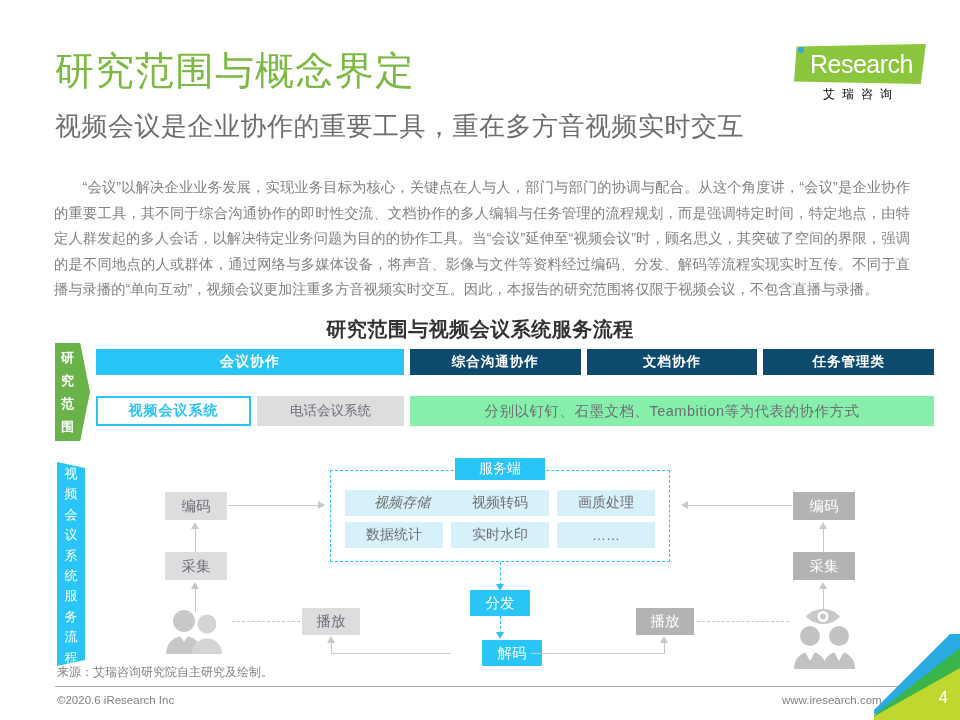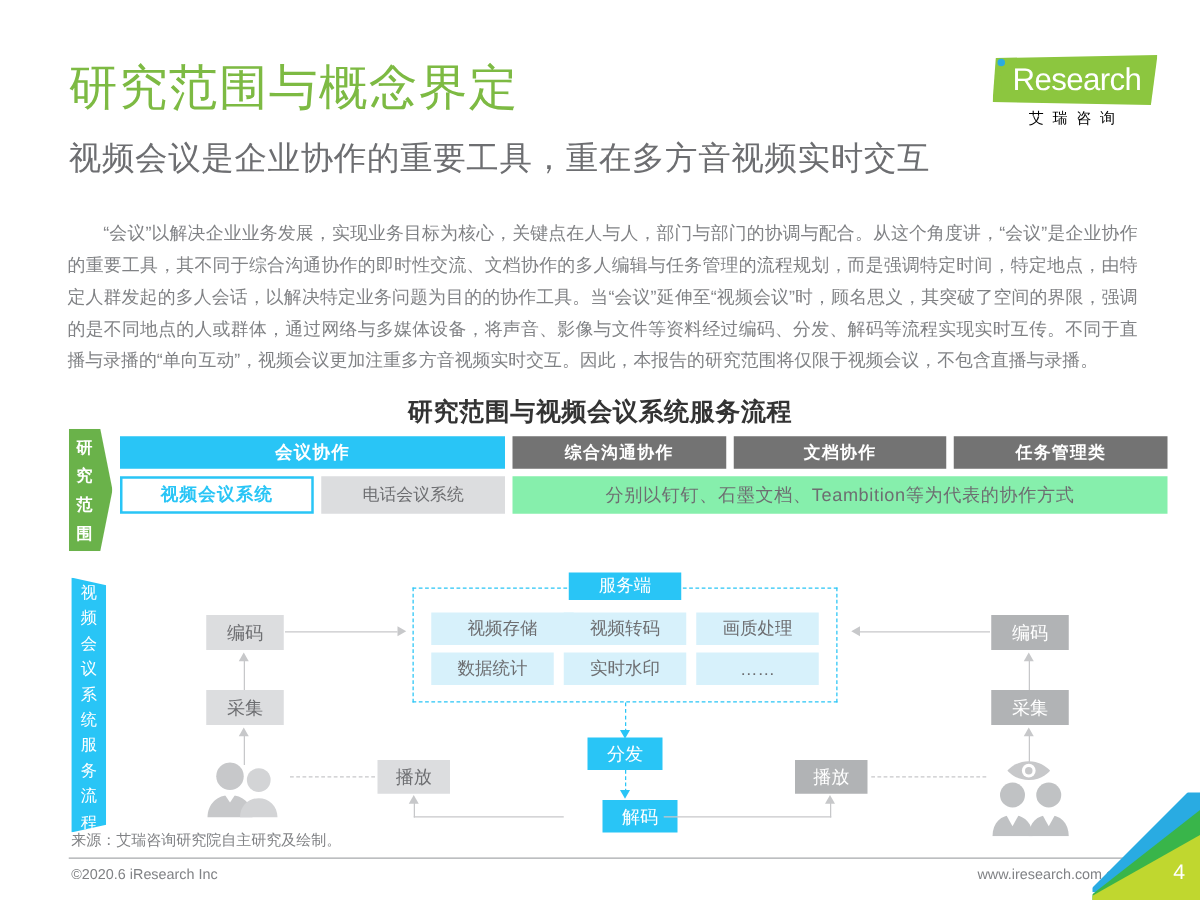--- a/index.html
+++ b/index.html
@@ -65,24 +65,24 @@
   .row-green{
     height:26px;background:#6ab24a;color:#fff;font-size:14px;font-weight:700;
     display:flex;align-items:center;justify-content:center;letter-spacing:1px;
   }
   .row2{display:flex;margin-top:6px;height:26px;gap:6px;}
   .cell-blue{
     width:308px;background:#29c5f6;color:#fff;font-size:14px;font-weight:700;
     display:flex;align-items:center;justify-content:center;letter-spacing:1px;
   }
   .cell-gray{
-    flex:1;background:#737373;color:#fff;font-size:13.5px;font-weight:700;
+    flex:1;background:#0c4a6e;color:#fff;font-size:13.5px;font-weight:700;
     display:flex;align-items:center;justify-content:center;letter-spacing:1px;
   }
-  .row3{display:flex;margin-top:6px;height:30px;gap:6px;}
+  .row3{display:flex;margin-top:21px;height:30px;gap:6px;}
   .cell-outline{
     width:155px;background:#ffffff;border:2px solid #29c5f6;box-sizing:border-box;
     color:#29c5f6;font-size:14px;font-weight:700;
     display:flex;align-items:center;justify-content:center;letter-spacing:1px;
   }
   .cell-lgray{
     width:147px;background:#dcdddf;color:#6d6e71;font-size:13.5px;
     display:flex;align-items:center;justify-content:center;
   }
   .cell-wide{
@@ -258,21 +258,21 @@
     <svg class="people" style="left:160px;top:160px;" width="72" height="46" viewBox="0 0 72 46">
       <circle cx="24" cy="13" r="11" fill="#c7c8ca"></circle>
       <path d="M6 46c0-11 8-18 18-18s18 7 18 18z" fill="#c7c8ca"></path>
       <circle cx="47" cy="16" r="9.5" fill="#d3d4d6"></circle>
       <path d="M32 46c0-9.5 7-15.5 15-15.5s15 6 15 15.5z" fill="#d3d4d6"></path>
       <path d="M20 28l4 6 4-6z" fill="#ffffff"></path>
     </svg>
 
     <div class="server-box"></div>
     <div class="server-label">服务端</div>
-    <div class="svc" style="left:345px;top:42px;width:114px;height:26px;">视频存储</div>
+    <div class="svc" style="left:345px;top:42px;width:114px;height:26px;font-style:italic;">视频存储</div>
     <div class="svc" style="left:451px;top:42px;width:98px;height:26px;">视频转码</div>
     <div class="svc" style="left:557px;top:42px;width:98px;height:26px;">画质处理</div>
     <div class="svc" style="left:345px;top:74px;width:98px;height:26px;">数据统计</div>
     <div class="svc" style="left:451px;top:74px;width:98px;height:26px;">实时水印</div>
     <div class="svc" style="left:557px;top:74px;width:98px;height:26px;">……</div>
 
     <div class="cy-v" style="left:500px;top:114px;height:24px;"></div>
     <div class="arrow ar-d-cy" style="left:496px;top:136px;"></div>
 
     <div class="box b-cyan" style="left:470px;top:142px;width:60px;height:26px;">分发</div>

